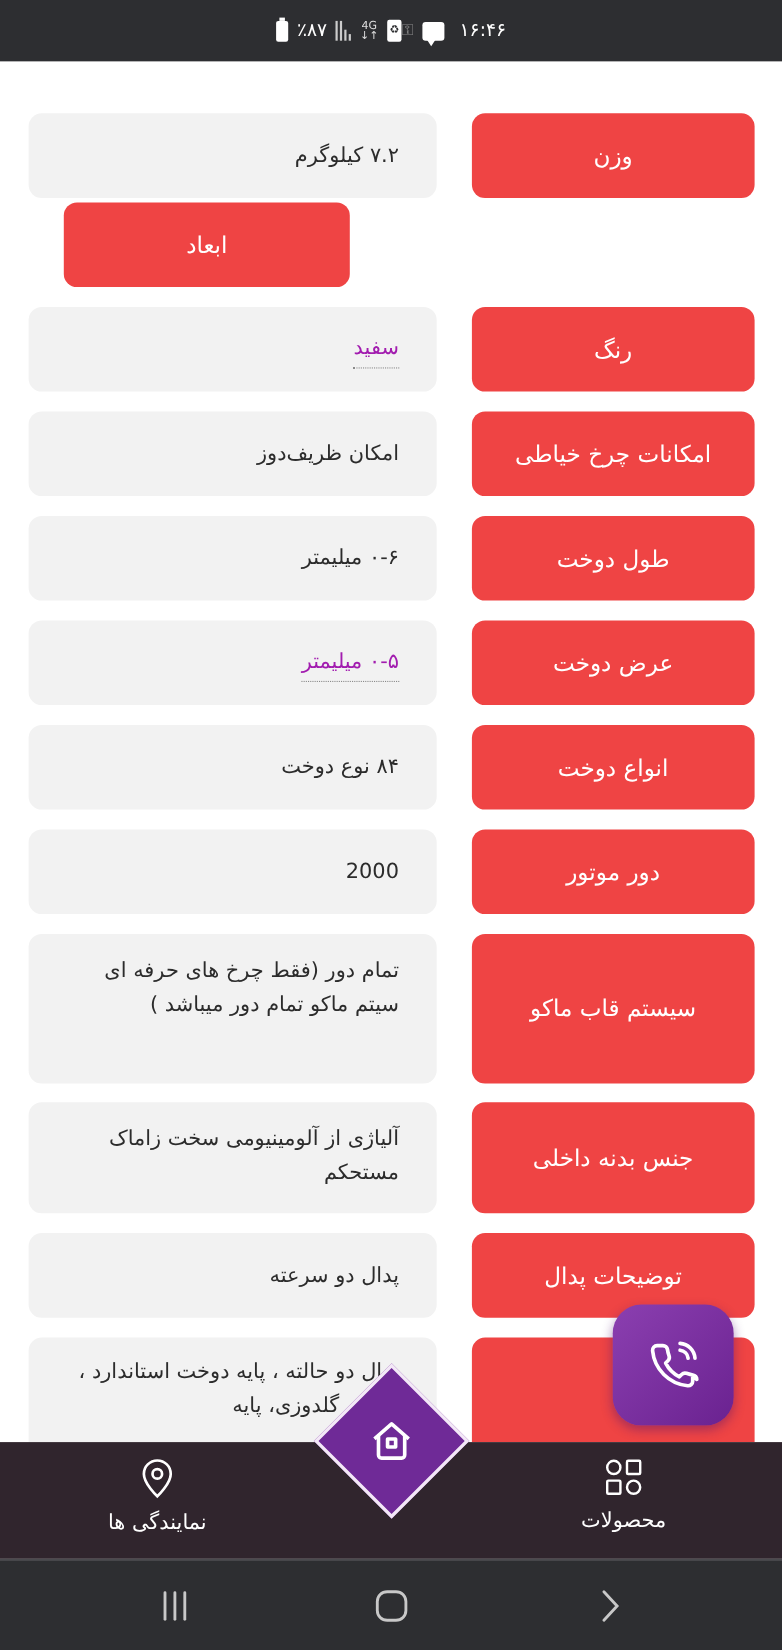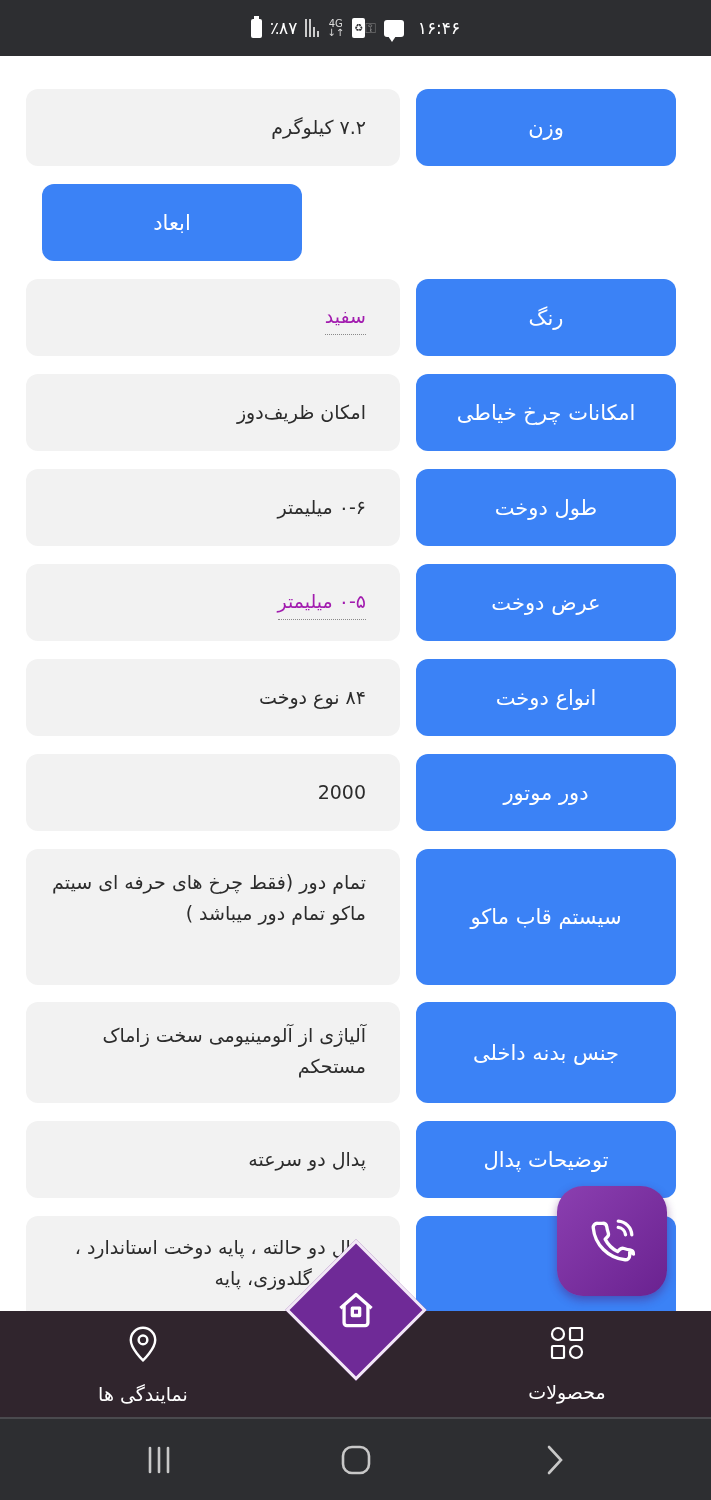--- a/index.html
+++ b/index.html
@@ -26,40 +26,40 @@
   .content { position: absolute; top: 56px; left: 0; width: 711px; height: 1255px; overflow: hidden; background: #fff; }
   .spec-row { position: absolute; left: 26px; width: 660px; display: flex; direction: ltr; }
   .spec-value {
     width: 374px; background: #f2f2f2; border-radius: 12px;
     direction: rtl; text-align: right;
     padding: 0 34px 0 24px; display: flex; align-items: center;
     color: #2c2c2c; font-size: 19px; line-height: 31px;
   }
   .spec-value.multi { align-items: flex-start; padding-top: 18px; }
   .spec-label {
-    margin-left: 16px; width: 260px; background: #3b82f6; border-radius: 12px;
+    margin-left: 32px; width: 260px; background: #ef4444; border-radius: 12px;
     color: #ffffff; font-size: 21px; direction: rtl;
     display: flex; align-items: center; justify-content: center;
   }
   .link-val { color: #a21caf; border-bottom: 1px dotted #8a8a8a; padding-bottom: 2px; }
 
   .fab-call {
     position: absolute; left: 557px; top: 1186px; width: 110px; height: 110px;
     border-radius: 26px; background: linear-gradient(135deg, #8b3fb0 0%, #6a2290 100%);
     box-shadow: 0 4px 10px rgba(80,20,110,0.45);
     display: flex; align-items: center; justify-content: center; z-index: 5;
   }
 
   .bottom-nav {
     position: absolute; top: 1311px; left: 0; width: 711px; height: 106px;
     background: #30252d; z-index: 3;
   }
   .nav-item {
     position: absolute; top: 14px; width: 160px; display: flex; flex-direction: column;
-    align-items: center; color: #ffffff; font-size: 19px; gap: 20px; direction: rtl;
+    align-items: center; color: #ffffff; font-size: 19px; gap: 10px; direction: rtl;
   }
   .nav-products { left: 487px; }
   .nav-agencies { left: 63px; }
   .home-diamond {
     position: absolute; left: 306px; top: 1260px; width: 100px; height: 100px;
     transform: rotate(45deg); background: #6f2a97; border: 3px solid #f3e8f7;
     z-index: 6;
   }
   .home-icon-wrap { position: absolute; left: 327px; top: 1281px; width: 58px; height: 58px; z-index: 7; display: flex; align-items: center; justify-content: center; }
 
@@ -86,21 +86,21 @@
     <span class="recycle-icon">♻</span>
   </div>
   <div class="sb-right">
     <span class="key-icon">⚿</span>
     <span class="msg-icon"></span>
     <span style="margin-left:6px">۱۶:۴۶</span>
   </div>
 </div>
 
 <div class="content">
-  <div class="spec-row" style="top:33px;height:77px">
+  <div class="spec-row" style="top:47px;height:77px">
     <div class="spec-value">
         <span>۷.۲ کیلوگرم</span>
       </div>
     <div class="spec-label">وزن</div>
   </div>
   <div class="spec-row" style="top:128px;height:77px">
     <div class="spec-label">ابعاد</div>
   </div>
   <div class="spec-row" style="top:223px;height:77px">
     <div class="spec-value">

